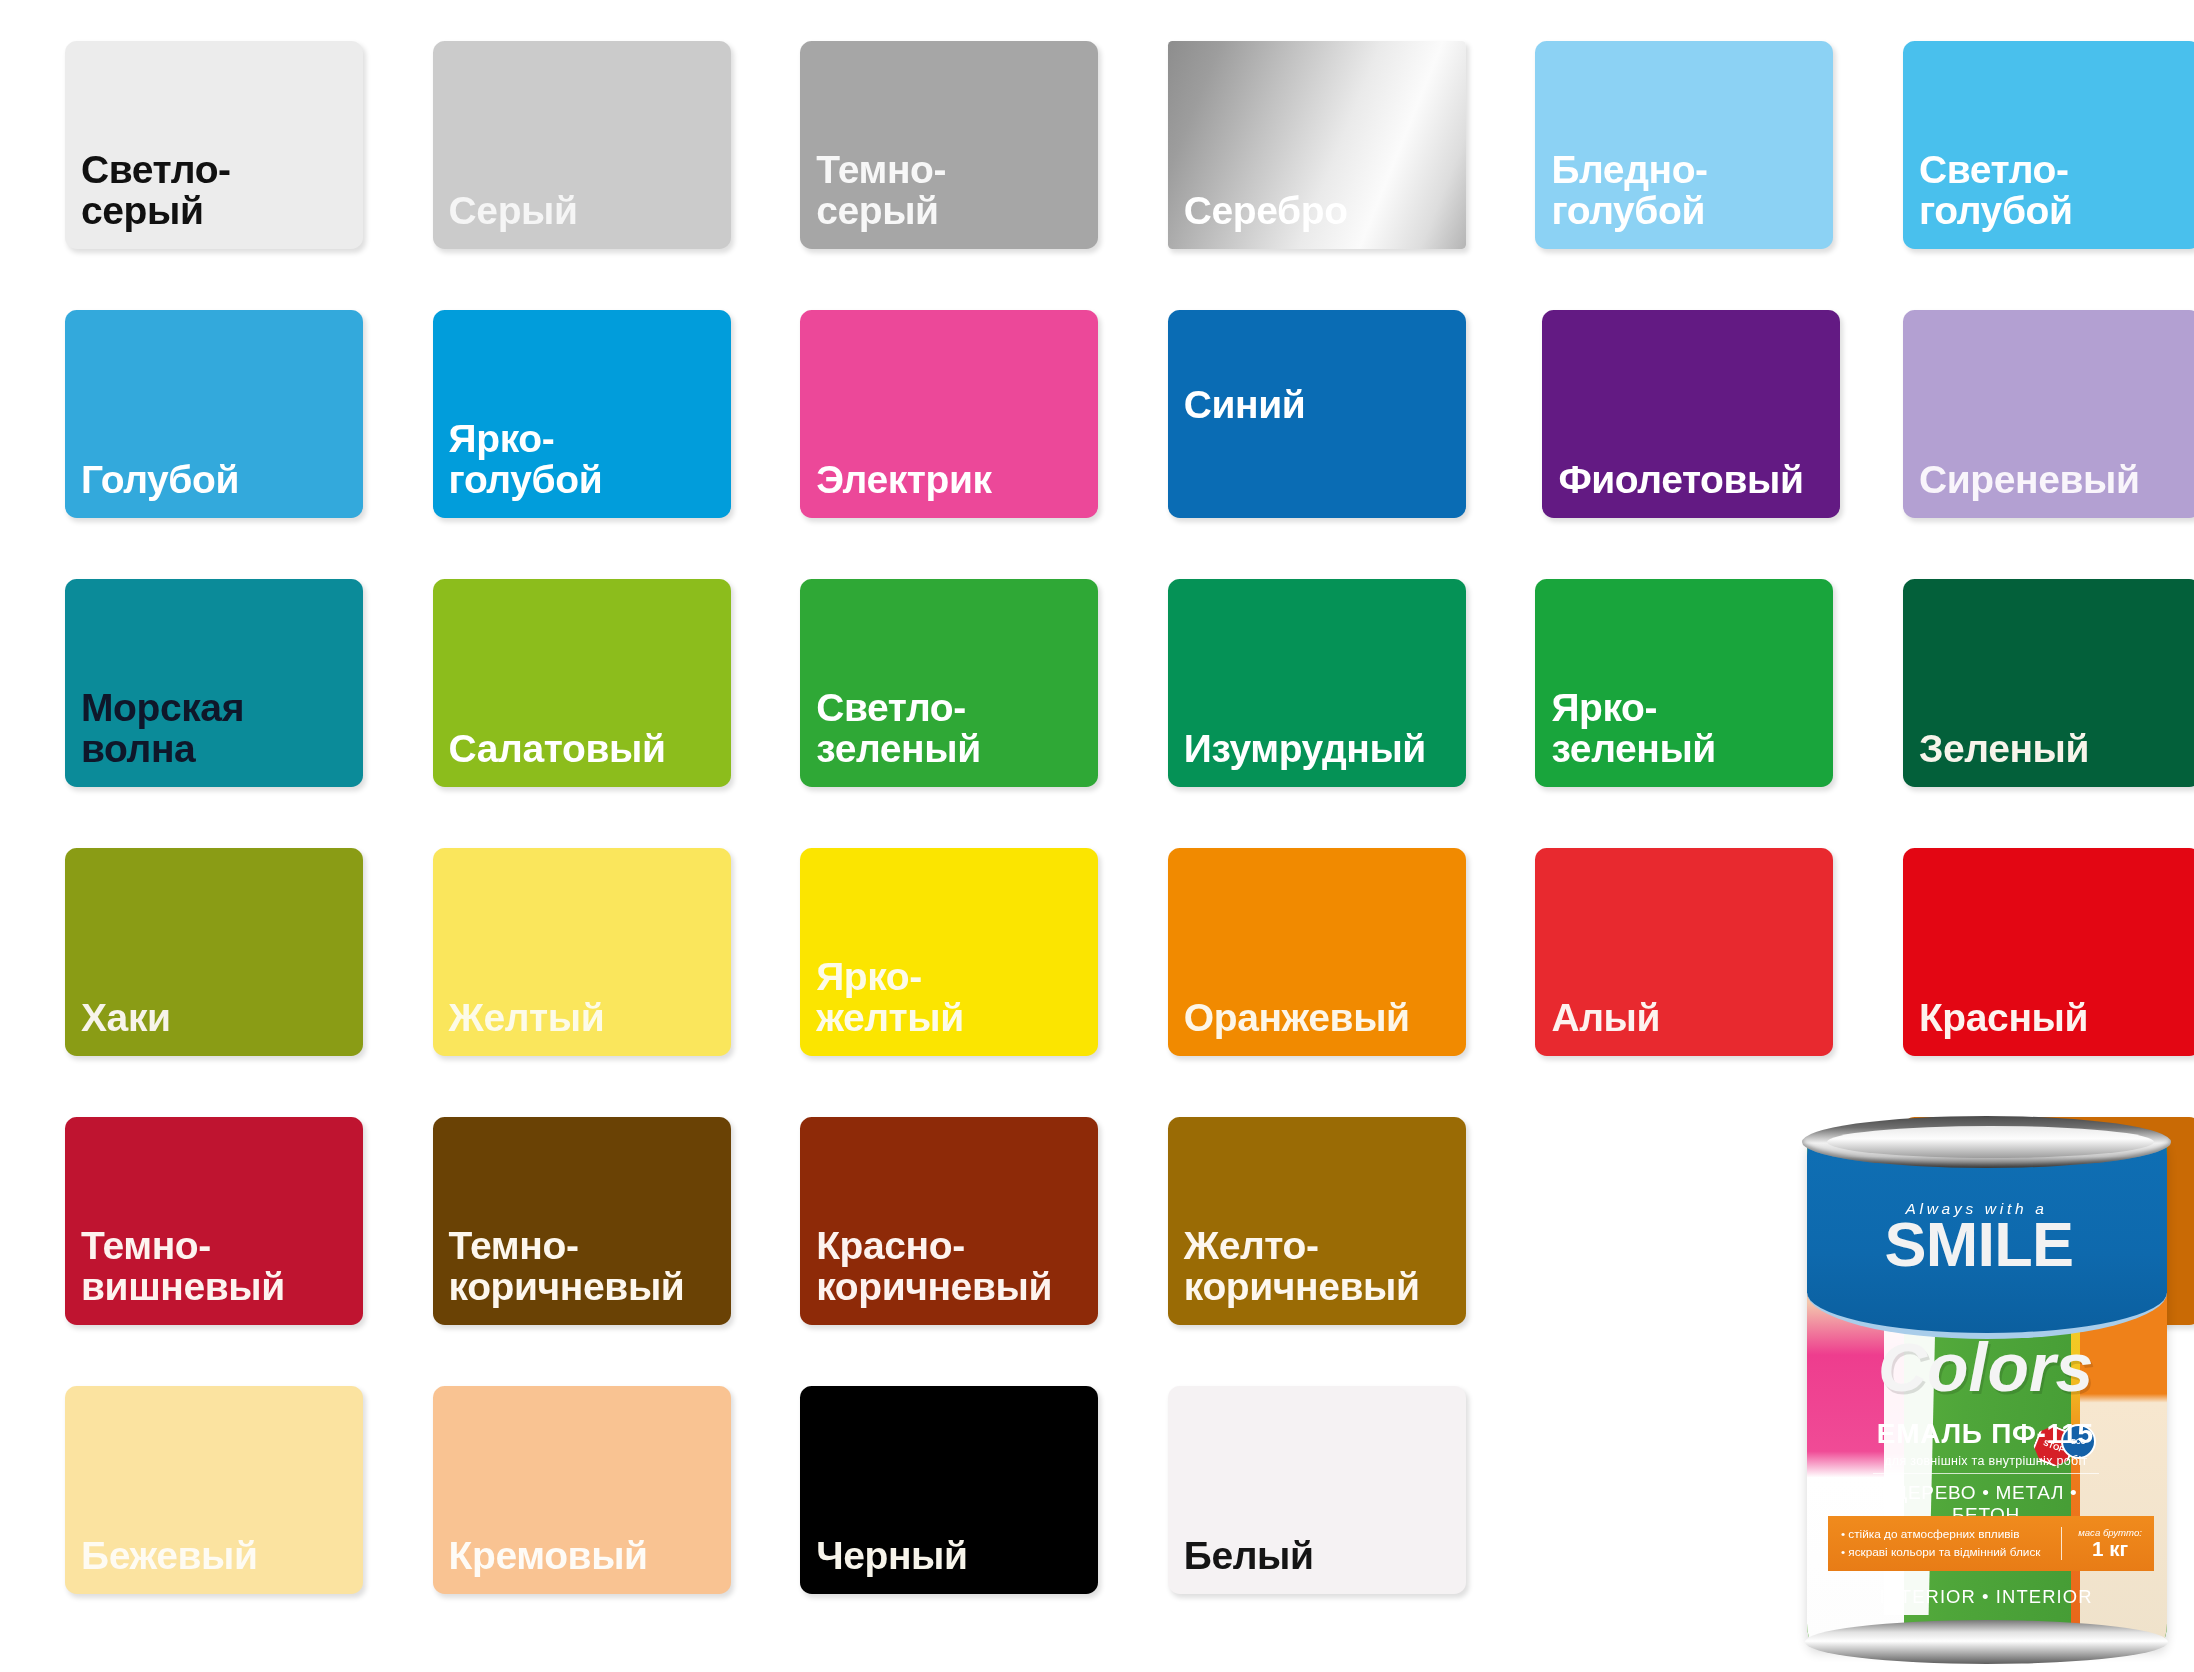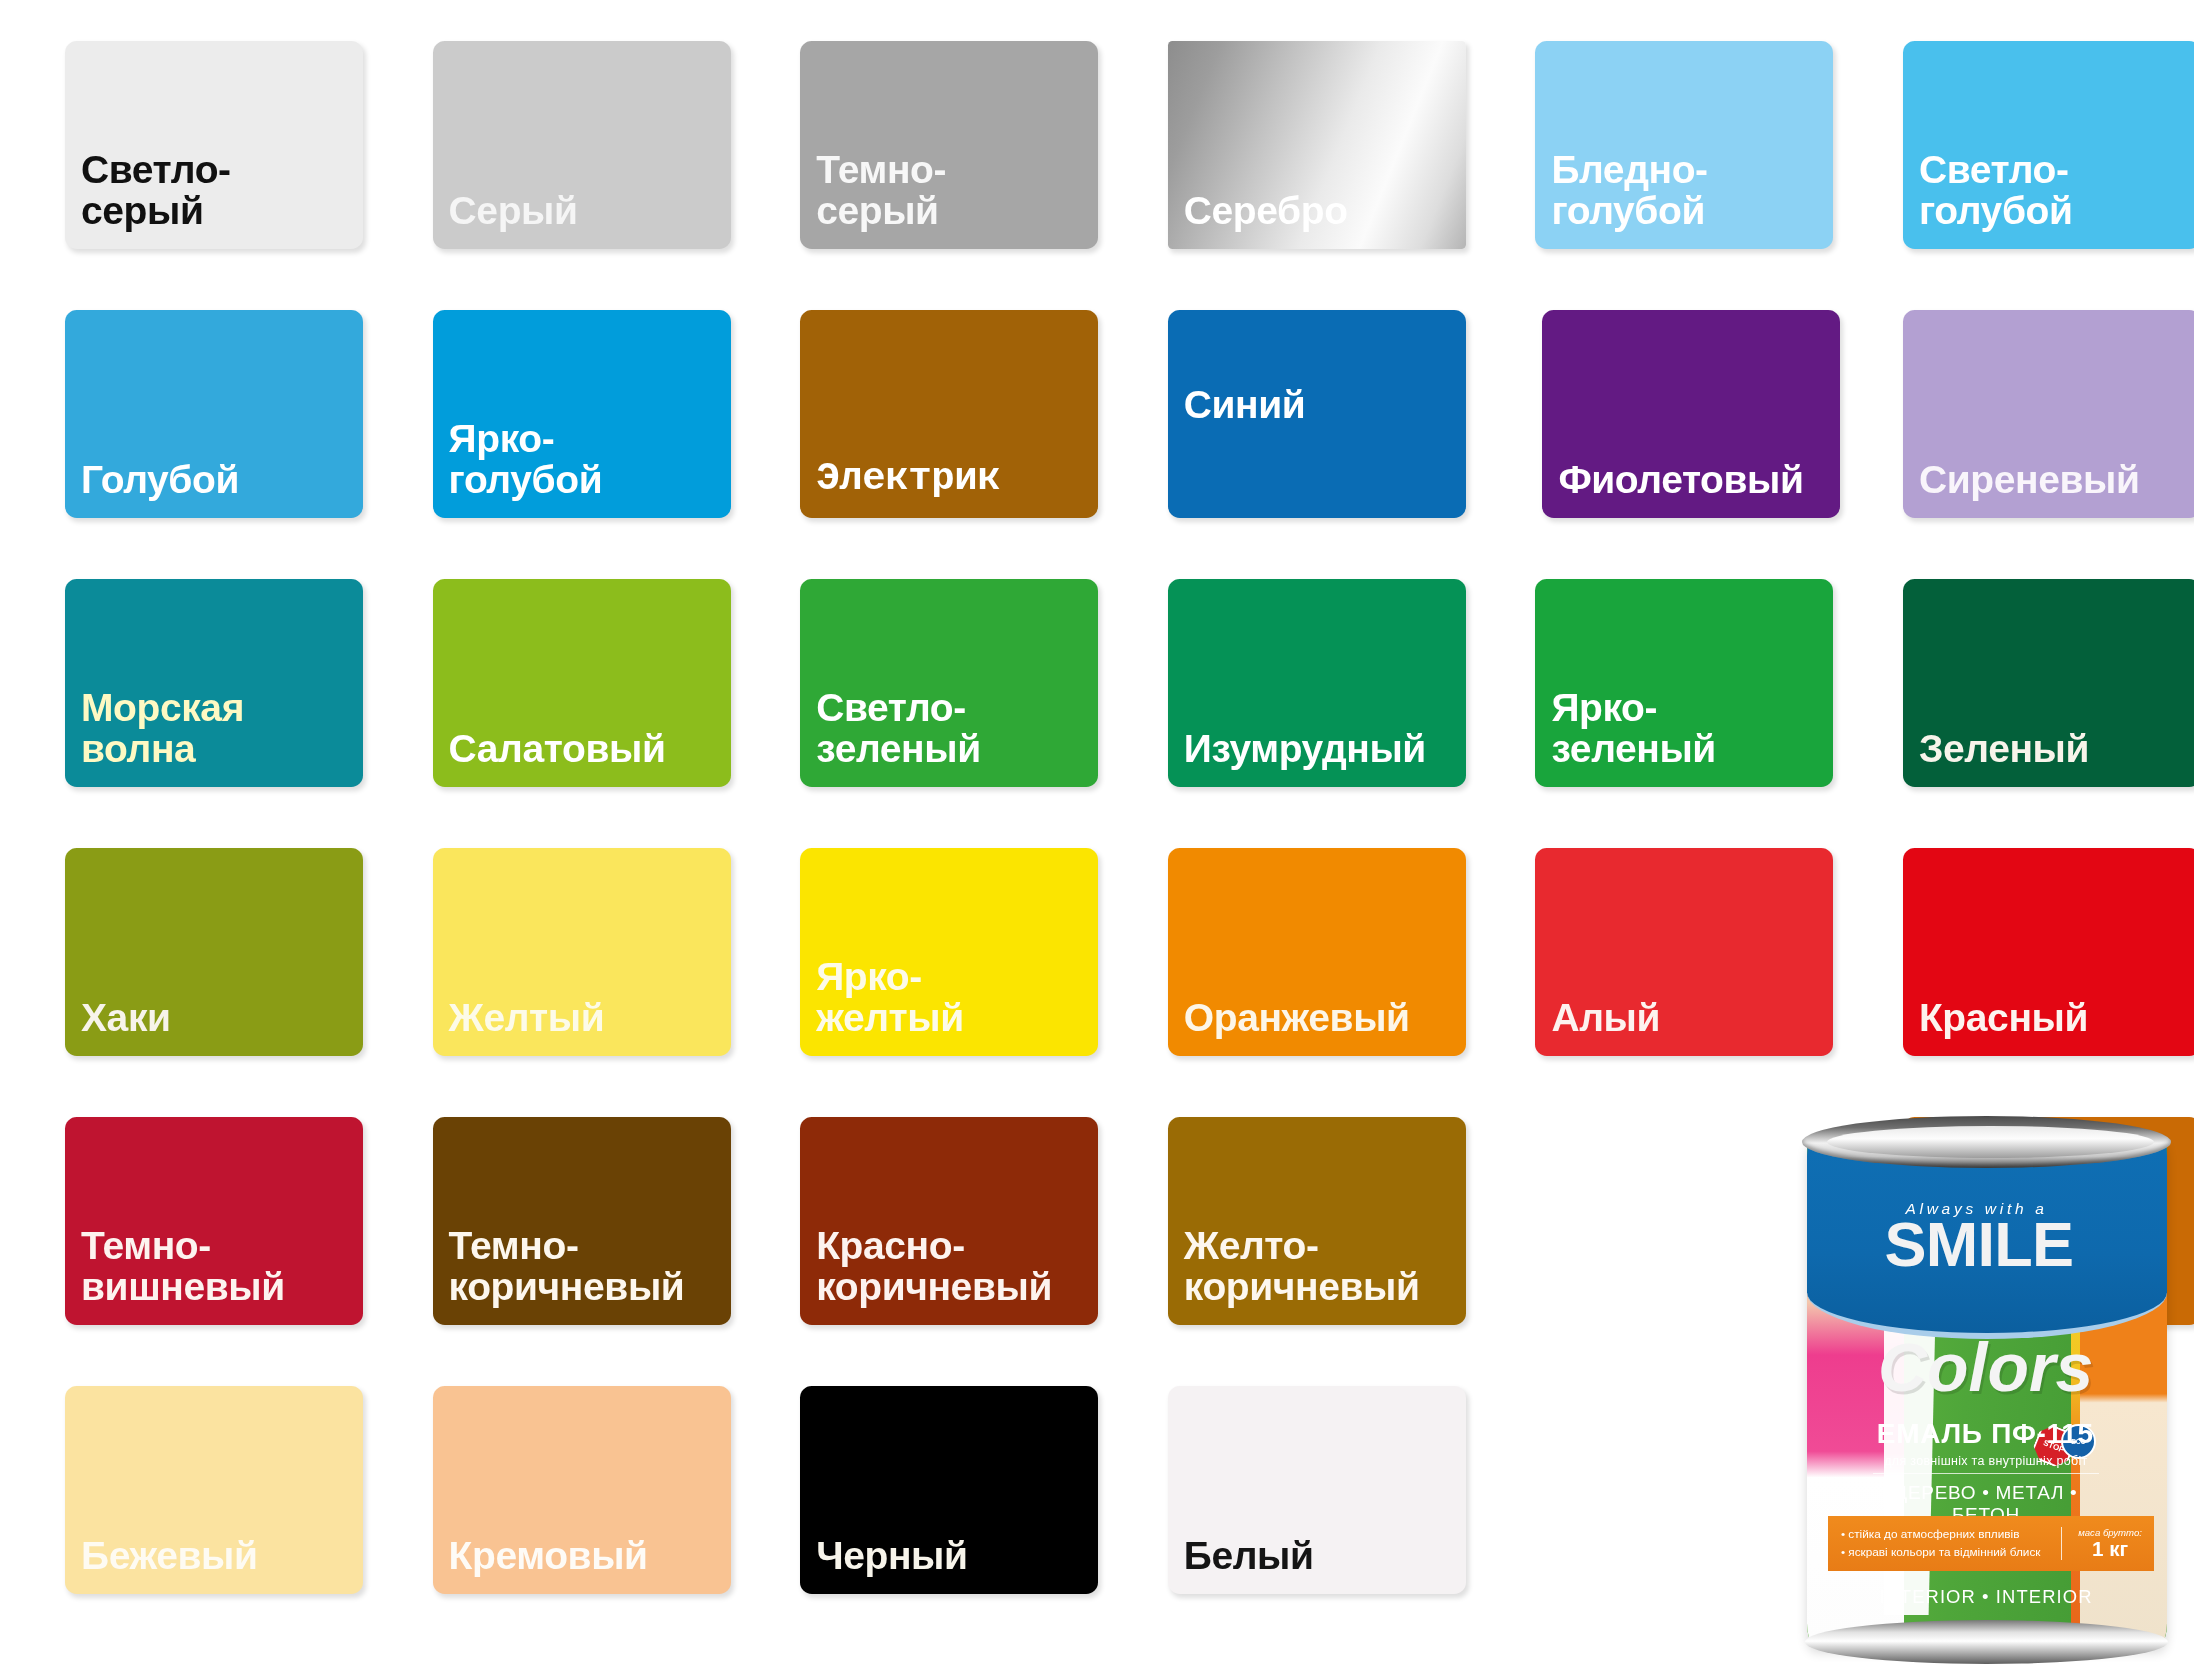--- a/index.html
+++ b/index.html
@@ -362,42 +362,42 @@
         <span class="swatch-label" style="color: rgb(255, 255, 255);">Голубой</span>
       </div>
     </div>
     <div>
       <div class="swatch" style="background: rgb(1, 157, 219);">
         <span class="swatch-label" style="color: rgb(255, 255, 255);">Ярко-
 голубой</span>
       </div>
     </div>
     <div>
-      <div class="swatch" style="background: #a16207; font-family: Liberation Mono, monospace;">
+      <div class="swatch" style="background: #ec4899;">
         <span class="swatch-label" style="color: rgb(255, 255, 255);">Электрик</span>
       </div>
     </div>
     <div>
       <div class="swatch" style="background: rgb(10, 108, 180); align-items: center;">
         <span class="swatch-label" style="color: rgb(255, 255, 255);">Синий</span>
       </div>
     </div>
     <div>
       <div class="swatch" style="background: rgb(99, 26, 131); margin-left: 7px;">
         <span class="swatch-label" style="color: rgb(255, 255, 255);">Фиолетовый</span>
       </div>
     </div>
     <div>
       <div class="swatch" style="background: rgb(179, 160, 210);">
         <span class="swatch-label" style="color: rgb(249, 245, 251);">Сиреневый</span>
       </div>
     </div>
     <div>
       <div class="swatch" style="background: rgb(11, 139, 153);">
-        <span class="swatch-label" style="color: #fef9c3;">Морская
+        <span class="swatch-label" style="color: #0f172a;">Морская
 волна</span>
       </div>
     </div>
     <div>
       <div class="swatch" style="background: rgb(140, 189, 28);">
         <span class="swatch-label" style="color: rgb(255, 255, 255);">Салатовый</span>
       </div>
     </div>
     <div>
       <div class="swatch" style="background: rgb(47, 168, 54);">

